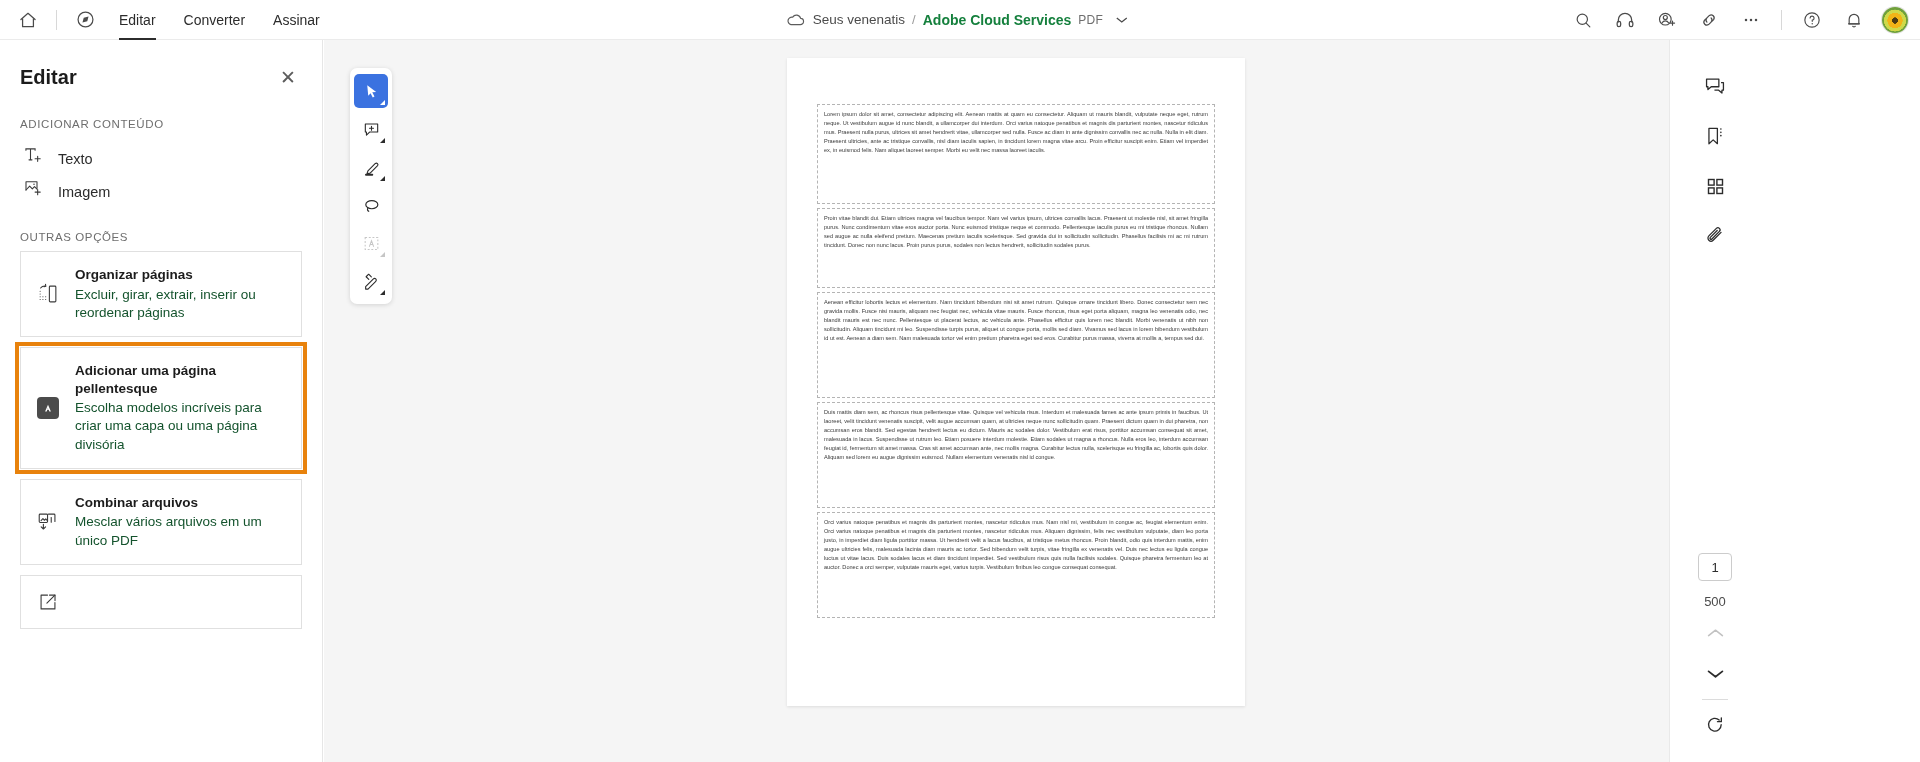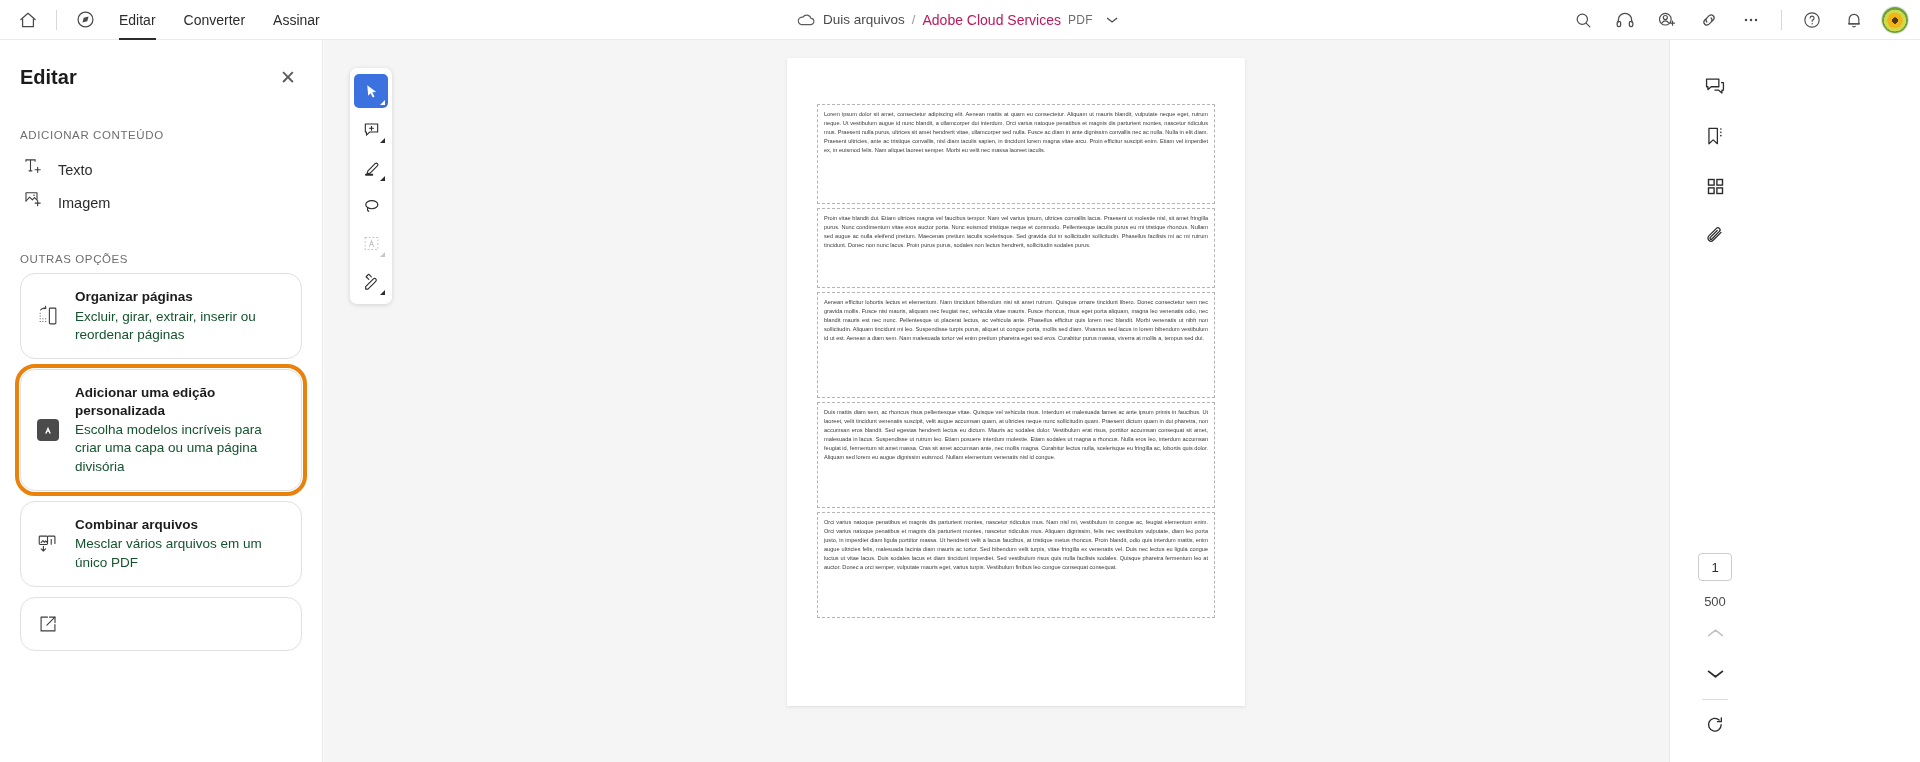--- a/index.html
+++ b/index.html
@@ -31,21 +31,21 @@
     content: ""; position: absolute; left: 14px; right: 14px; bottom: 0;
     height: 2px; background: #2c2c2c;
   }
   .tb-center {
     position: absolute; left: 50%; transform: translateX(-50%);
     display: flex; align-items: center; gap: 7px; height: 40px;
     white-space: nowrap;
   }
   .crumb { font-size: 13.5px; color: #4b4b4b; cursor: pointer; }
   .crumb-sep { font-size: 13px; color: #9a9a9a; }
-  .crumb-cur { font-size: 14px; color: #be185d; font-weight: normal; cursor: pointer; }
+  .crumb-cur { font-size: 14px; color: #15803d; font-weight: bold; cursor: pointer; }
   .crumb-type { font-size: 12px; color: #6e6e6e; letter-spacing: .3px; }
   .tb-right {
     position: absolute; right: 6px; top: 0; height: 40px;
     display: flex; align-items: center; gap: 2px;
   }
   .avatar {
     width: 26px; height: 26px; border-radius: 50%; overflow: hidden;
     margin-left: 6px; margin-right: 6px; cursor: pointer;
     background: radial-gradient(circle at 50% 52%, #4a3a12 0 16%, #f2b417 17% 40%, #cfd94a 41% 58%, #6fa03c 59% 80%, #4c7ea8 81% 100%);
     box-shadow: 0 0 0 1px #e2e2e2;
@@ -59,31 +59,31 @@
   }
   .lp-head {
     display: flex; align-items: center; justify-content: space-between;
     margin-top: 24px;
   }
   .lp-title { font-size: 20px; font-weight: bold; color: #1c1c1c; }
   .lp-close { font-size: 19px; color: #5c5c5c; cursor: pointer; line-height: 1;
     padding: 4px 6px; }
   .lp-section {
     font-size: 11.5px; letter-spacing: .6px; color: #6e6e6e;
-    margin-top: 38px; margin-bottom: 8px;
+    margin-top: 27px; margin-bottom: 8px;
   }
   .lp-item {
     display: flex; align-items: center; gap: 14px; height: 33px;
     padding-left: 2px; cursor: pointer; border-radius: 4px;
   }
   .lp-item-label { font-size: 14.5px; color: #2c2c2c; margin-top: 9px; }
   .lp-ico { width: 22px; display: flex; justify-content: center; color: #3b3b3b; }
 
   .card {
-    position: relative; border: 1px solid #e0e0e0; border-radius: 15px;
+    position: relative; border: 1px solid #e0e0e0; border-radius: 0;
     background: #fff; display: flex; align-items: center; gap: 14px;
     padding: 14px 16px 14px 14px; margin-bottom: 10px; cursor: pointer;
   }
   .card.selected {
     outline: 4px solid #e8820c; outline-offset: 1px; border-color: #e0e0e0;
   }
   .card-ico { flex: 0 0 26px; display: flex; justify-content: center; color: #3b3b3b; }
   .card-body { flex: 1; }
   .card-title { font-size: 13.5px; font-weight: bold; color: #1c1c1c; line-height: 1.3; }
   .card-desc { font-size: 13.5px; color: #14532d; line-height: 1.35; margin-top: 2px; }
@@ -197,21 +197,21 @@
         <span>Assinar</span>
       </div>
     </div>
 
     <div class="tb-center">
       <span style="display:flex;color:#5c5c5c;">
         <svg width="20" height="14" viewBox="0 0 24 16" fill="none" stroke="currentColor" stroke-width="1.4" stroke-linejoin="round">
             <path d="M6.2 13.5h11.2a3.7 3.7 0 0 0 .4-7.4A5.2 5.2 0 0 0 8.3 4.6a4.4 4.4 0 0 0-2.1 8.9z"></path>
           </svg>
       </span>
-      <span class="crumb">Duis arquivos</span>
+      <span class="crumb">Seus venenatis</span>
       <span class="crumb-sep">/</span>
       <span class="crumb-cur">Adobe Cloud Services</span>
       <span class="crumb-type">PDF</span>
       <span style="display:flex;color:#4b4b4b;padding:4px 6px;cursor:pointer;">
         <svg width="12" height="8" viewBox="0 0 12 8" fill="none" stroke="currentColor" stroke-width="1.3">
             <path d="M1 2l5 4 5-4"></path>
           </svg>
       </span>
     </div>
 
@@ -318,21 +318,21 @@
 
     <div class="card selected">
       <span class="card-ico">
         <span class="adobe-badge">
           <svg width="12" height="12" viewBox="0 0 14 14" fill="#ffffff">
               <path d="M7 3.1 10.4 11H8.6l-.8-2.1H6.1L7 7.2h.2L7 6.4 5.5 11H3.6z"></path>
             </svg>
         </span>
       </span>
       <span class="card-body">
-        <span class="card-title" style="display:block;">Adicionar uma edição personalizada</span>
+        <span class="card-title" style="display:block;">Adicionar uma página pellentesque</span>
         <span class="card-desc" style="display:block;">Escolha modelos incríveis para criar uma capa ou uma página divisória</span>
       </span>
     </div>
 
     <div class="card">
       <span class="card-ico">
         <svg width="24" height="24" viewBox="0 0 26 26" fill="none" stroke="currentColor" stroke-width="1.2" stroke-linecap="round" stroke-linejoin="round">
             <rect x="3.5" y="4.5" width="9" height="9" rx="1"></rect>
             <path d="M13.5 4.5h6a1 1 0 0 1 1 1v7"></path>
             <path d="M5.5 11.5l2-2.2 1.7 1.8 1.4-1.4 1.9 2"></path>

